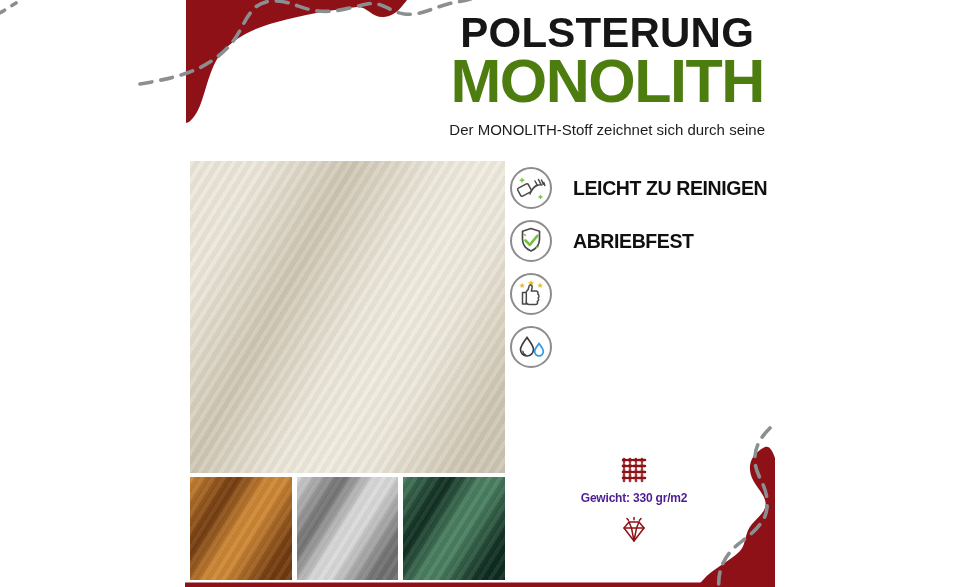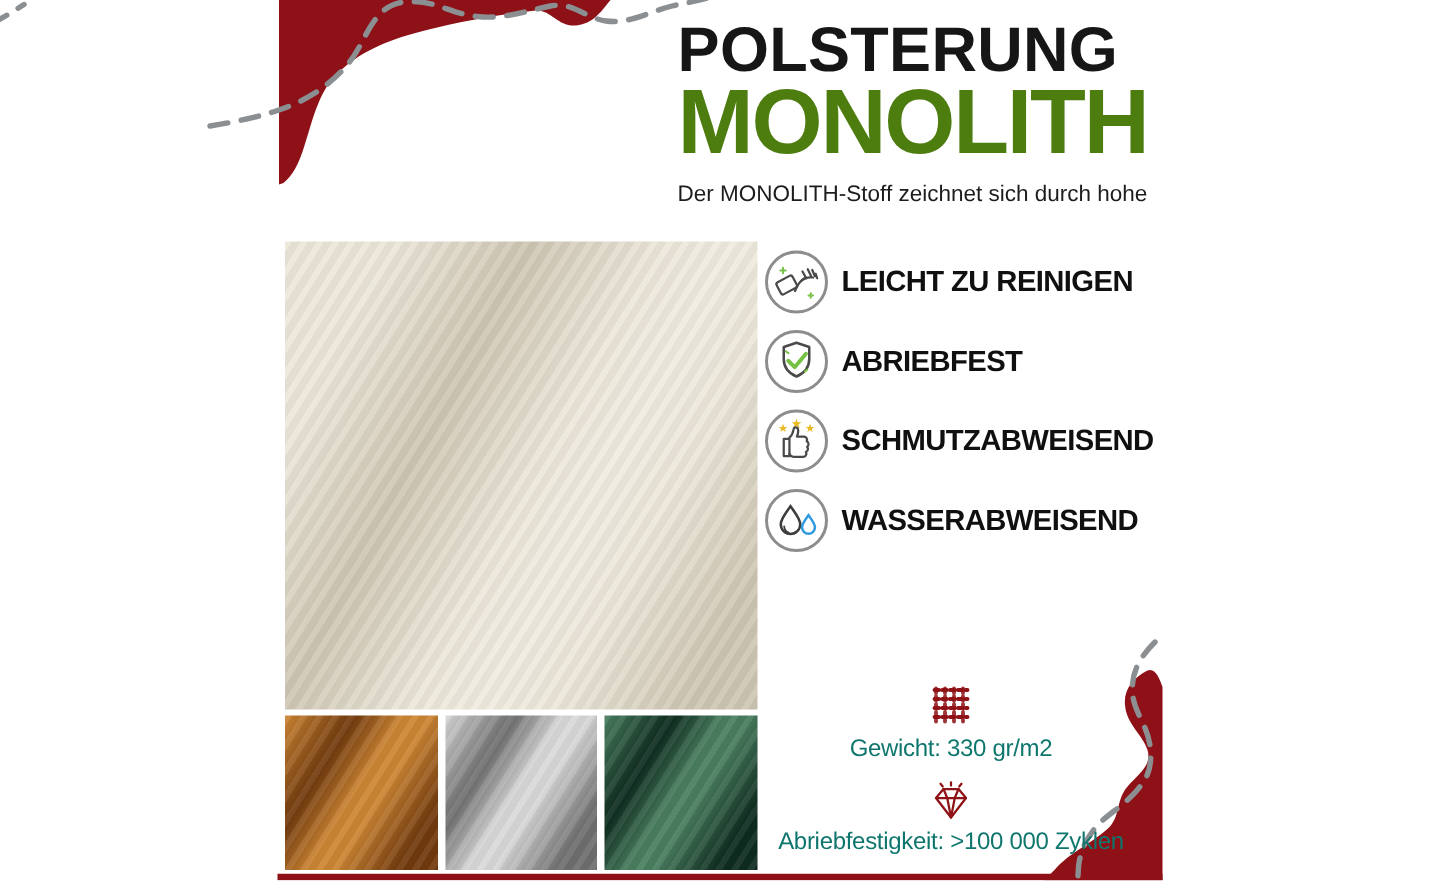--- a/index.html
+++ b/index.html
@@ -3,21 +3,21 @@
 <meta charset="utf-8">
 <style>
   html,body{margin:0;padding:0;background:#ffffff;}
   .stage{
     position:relative;width:960px;height:587px;background:#fff;overflow:hidden;
     font-family:"Liberation Sans",sans-serif;
   }
   .deco{position:absolute;left:0;top:0;width:960px;height:587px;pointer-events:none;}
 
   
-  .title-block{position:absolute;top:12px;right:195px;text-align:left;z-index:2;}
+  .title-block{position:absolute;top:12px;right:195px;text-align:center;z-index:2;}
   .category{margin:0;font-size:42px;line-height:1.0;font-weight:bold;color:#161616;letter-spacing:0.2px;}
   .product{margin:-3px 0 0 0;font-size:61px;line-height:1.0;font-weight:bold;color:#4d7c0f;letter-spacing:-1.5px;}
   .desc{margin-top:7px;font-size:15px;line-height:21px;color:#1d1d1d;}
 
   
   .swatch-main{
     position:absolute;left:190px;top:161px;width:315px;height:312px;z-index:2;
     background:linear-gradient(118deg,var(--c1) 0%,var(--c1) 15%,var(--c2) 34%,var(--c1) 52%,#f0ece0 62%,var(--c1) 72%,var(--c2) 90%,var(--c2) 100%);
   }
   .swatch-row{position:absolute;left:190px;top:477px;width:315px;height:103px;display:flex;gap:5px;z-index:2;}
@@ -26,28 +26,28 @@
     background:linear-gradient(122deg,var(--c1) 0%,var(--c2) 28%,var(--c1) 48%,var(--c1) 58%,var(--c2) 84%,var(--c2) 100%);
   }
   .fold-texture{position:relative;}
   .fold-texture::after{
     content:"";position:absolute;inset:0;
     background:repeating-linear-gradient(122deg,rgba(255,255,255,.07) 0 4px,rgba(0,0,0,.04) 4px 9px);
   }
 
   
   .features{position:absolute;left:509px;top:166px;display:flex;flex-direction:column;gap:9px;z-index:2;}
-  .feature{display:flex;align-items:center;gap:8px;height:44px;}
+  .feature{display:flex;align-items:center;gap:20px;height:44px;}
   .feature-label{font-size:19.5px;font-weight:bold;color:#101010;letter-spacing:-0.4px;white-space:nowrap;}
 
   
   .specs{position:absolute;left:508px;top:456px;width:252px;text-align:center;z-index:2;}
   .spec-icon-wrap{height:30px;margin-bottom:5px;}
   .spec-icon-wrap.second{margin-top:11px;margin-bottom:3px;}
-  .spec-text{font-size:16px;font-weight:normal;color:#0f766e;letter-spacing:-0.2px;white-space:nowrap;}
+  .spec-text{font-size:12px;font-weight:bold;color:#4c1d95;letter-spacing:-0.2px;white-space:nowrap;}
 </style>
 </head>
 <body>
 
 <div class="stage">
 
   <svg class="deco" viewBox="0 0 960 587" aria-hidden="true">
 
     <path fill="#8e1118" d="M186,0 L407,0 C402,6 396,16 384,17 C372,18 367,6 357,7 C330,10 302,15 277,22 C251,29 236,38 224,50 C212,62 208,82 203,97 C199,110 195,117 189,122 L186,123 Z"></path>
 
@@ -59,21 +59,21 @@
       <path d="M-6,16 C2,12 8,8 16,3"></path>
       <path d="M140,84 C158,81 172,78 184,74 C206,67 220,56 230,45 C240,34 243,22 251,12 C256,5 264,1 274,1 C292,1 300,9 318,11 C336,13 352,7 367,4 C382,1 390,12 404,14 C420,16 432,8 448,4 C460,1 468,1 478,-4"></path>
       <path d="M770,428 C760,438 754,448 755,462 C756,476 766,484 767,500 C768,514 764,520 757,528 C748,538 738,543 731,551 C724,559 720,568 719,578 L718.5,587"></path>
     </g>
   </svg>
 
   <div class="title-block">
     <h1 class="category">POLSTERUNG</h1>
     <h2 class="product">MONOLITH</h2>
     <div class="desc">
-      <div>Der MONOLITH-Stoff zeichnet sich durch hohe</div>
+      <div>Der MONOLITH-Stoff zeichnet sich durch seine</div>
     </div>
   </div>
 
   <div class="swatch-main fold-texture" style="--c1: #ece7da; --c2: #cfc7b4;"></div>
   <div class="swatch-row">
     <div class="swatch fold-texture" style="--c1: #cd8634; --c2: #713a0e;"></div>
     <div class="swatch fold-texture" style="--c1: #d9d9d9; --c2: #6f6f6f;"></div>
     <div class="swatch fold-texture" style="--c1: #4a7f60; --c2: #0e2c1f;"></div>
   </div>
 
@@ -112,33 +112,31 @@
       <svg width="44" height="44" viewBox="0 0 44 44">
         <circle cx="22" cy="22" r="20" fill="#fff" stroke="#8d8d8d" stroke-width="2"></circle>
         <text x="13" y="16" text-anchor="middle" font-size="7.5" fill="#e8b81e" font-family="DejaVu Sans, sans-serif">★</text>
         <text x="22" y="13.5" text-anchor="middle" font-size="8.5" fill="#e8b81e" font-family="DejaVu Sans, sans-serif">★</text>
         <text x="31" y="16" text-anchor="middle" font-size="7.5" fill="#e8b81e" font-family="DejaVu Sans, sans-serif">★</text>
         <g fill="none" stroke="#4a4a4a" stroke-width="1.5" stroke-linejoin="round" stroke-linecap="round">
           <path d="M13.5 20.5 h3.8 v11.5 h-3.8 z"></path>
           <path d="M17.3 30.5 c.3 1.2 1.4 2 2.8 2 h6.3 c1.2 0 2.2 -.9 2.2 -2 c0 -.4 -.1 -.8 -.35 -1.1 c.8 -.35 1.4 -1.1 1.4 -2 c0 -.55 -.2 -1.05 -.55 -1.45 c.55 -.4 .9 -1.05 .9 -1.8 c0 -.85 -.5 -1.6 -1.2 -1.95 c.15 -.3 .25 -.7 .25 -1.05 c0 -1.2 -1 -2.15 -2.2 -2.15 h-4.6 c.55 -1.2 .9 -2.6 .9 -3.9 c0 -1.5 -.9 -2.2 -1.8 -2.2 c-.7 0 -1.2 .5 -1.3 1.4 c-.3 2.1 -1.3 4.2 -2.75 5.5"></path>
         </g>
       </svg>
-      <span class="feature-label">SCHMUTZABWEISEND</span>
     </div>
 
     <div class="feature">
       <svg width="44" height="44" viewBox="0 0 44 44">
         <circle cx="22" cy="22" r="20" fill="#fff" stroke="#8d8d8d" stroke-width="2"></circle>
         <g fill="none" stroke-linecap="round">
           <path stroke="#3c3c3c" stroke-width="1.7" d="M18 12.5 c-3.5 5 -6.5 8.5 -6.5 12 a6.5 6.5 0 0 0 13 0 c0 -3.5 -3 -7 -6.5 -12 z"></path>
           <path stroke="#3c3c3c" stroke-width="1.2" d="M13.8 26 a4.5 4.5 0 0 0 3 4"></path>
           <path stroke="#2f9ae0" stroke-width="1.7" d="M30 18.5 c-2.3 3.3 -4.3 5.6 -4.3 8 a4.3 4.3 0 0 0 8.6 0 c0 -2.4 -2 -4.7 -4.3 -8 z"></path>
         </g>
       </svg>
-      <span class="feature-label">WASSERABWEISEND</span>
     </div>
 
   </div>
 
   <div class="specs">
     <div class="spec-icon-wrap">
       <svg width="30" height="28" viewBox="0 0 30 28">
         <g stroke="#8e1216" stroke-width="2.6" stroke-linecap="round" fill="none">
           <path d="M4 4 h22 M4 10 h22 M4 16 h22 M4 22 h22" stroke-dasharray="3 2.2"></path>
           <path d="M5 3 v22 M11 3 v22 M17 3 v22 M23 3 v22" stroke-dasharray="3 2.2" opacity="0.85"></path>
@@ -151,19 +149,15 @@
     </div>
     <div class="spec-icon-wrap second">
       <svg width="34" height="28" viewBox="0 0 34 28">
         <g fill="none" stroke="#8e1216" stroke-width="1.5" stroke-linejoin="round" stroke-linecap="round">
           <path d="M7 12 L12 6 H22 L27 12 L17 25 Z"></path>
           <path d="M7 12 H27 M12 6 L14.5 12 L17 25 L19.5 12 L22 6 M14.5 12 H19.5"></path>
           <path d="M17 1.5 v2.2 M10 2.5 l1.5 1.8 M24 2.5 l-1.5 1.8"></path>
         </g>
       </svg>
     </div>
-    <div class="spec-text">
-      <span>Abriebfestigkeit:</span>
-      <span>&gt;100 000 Zyklen</span>
-    </div>
   </div>
 
 </div>
 
 </body></html>

